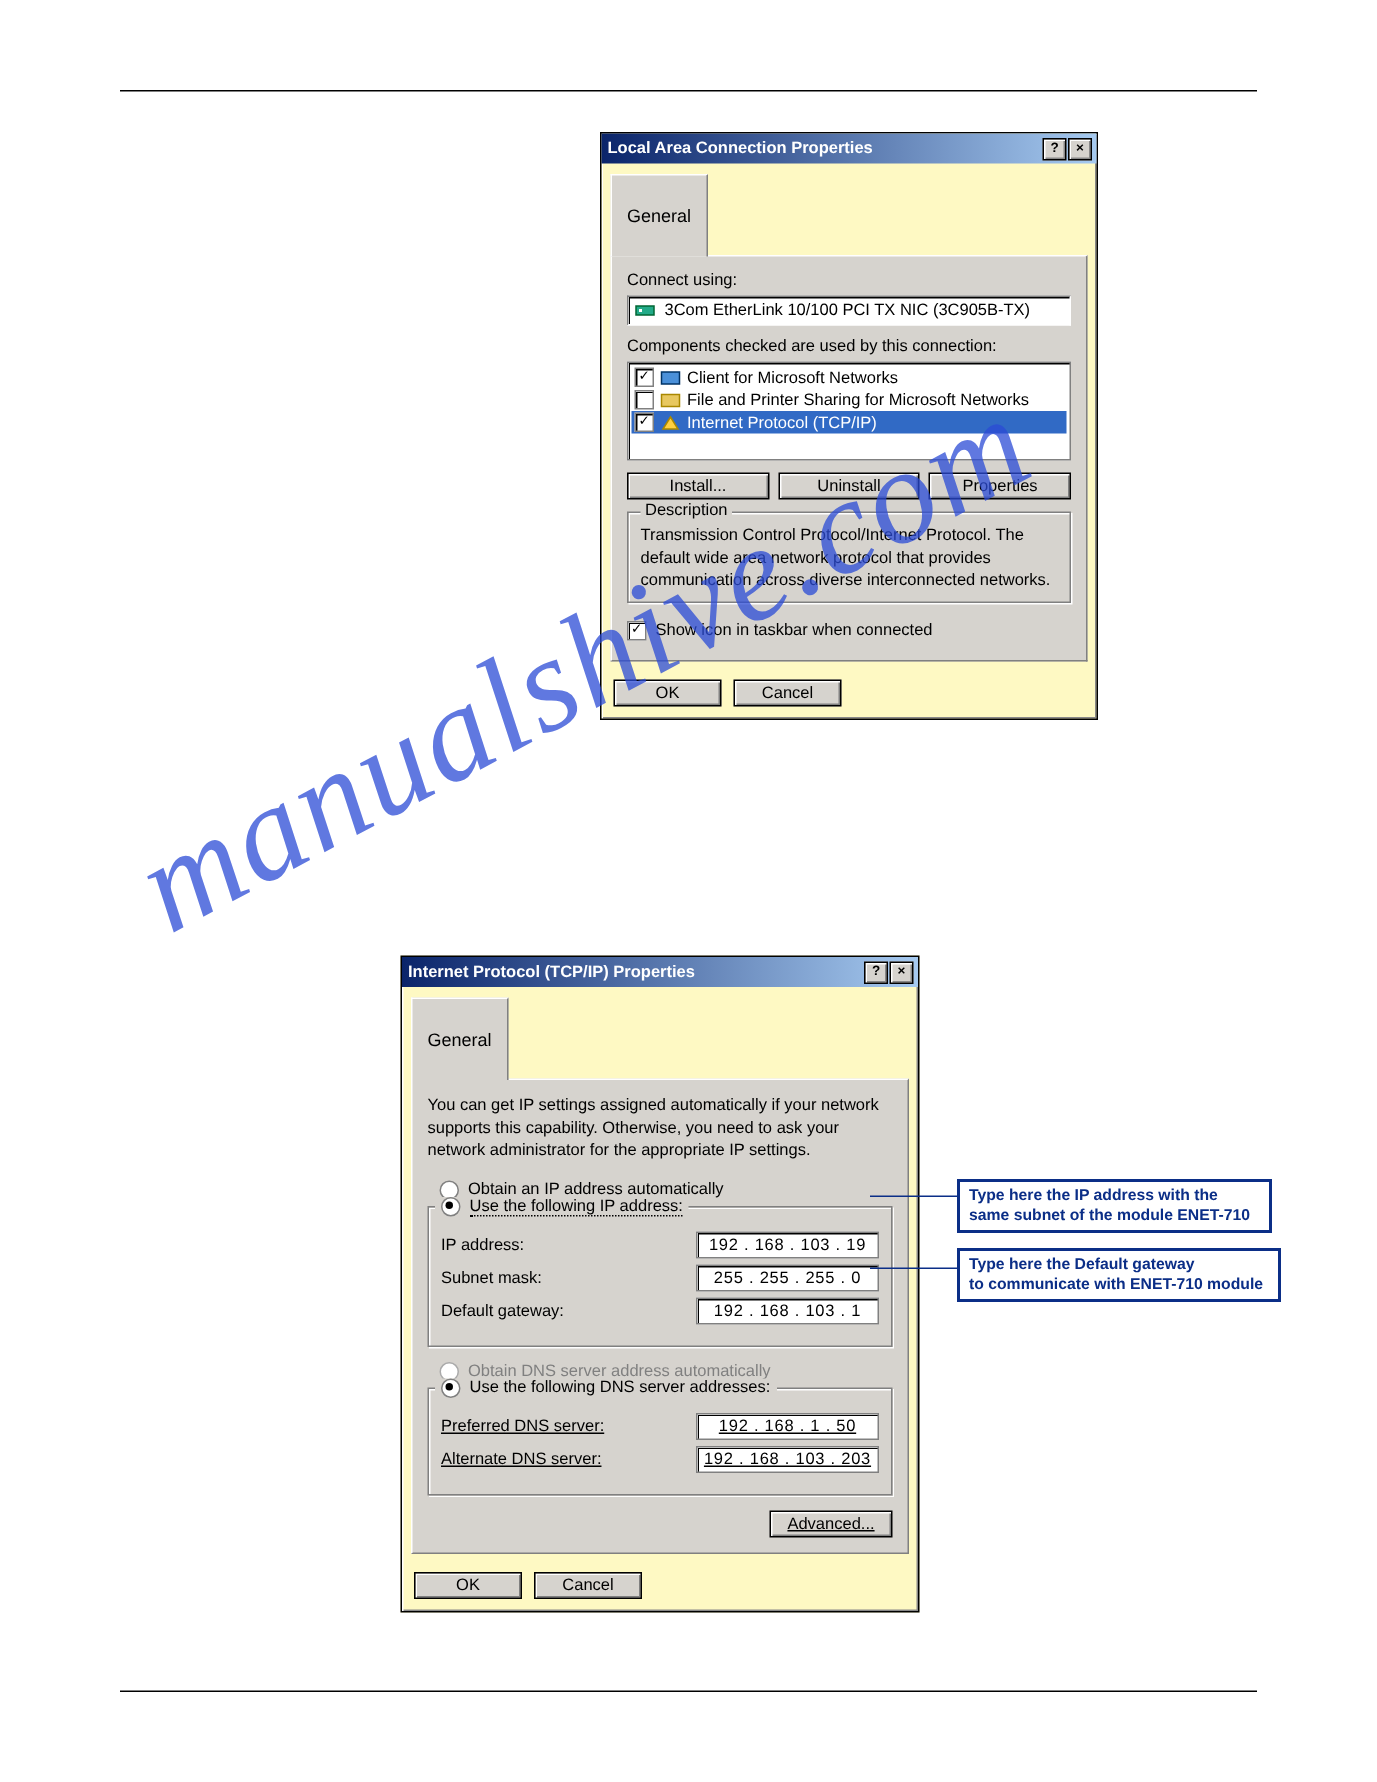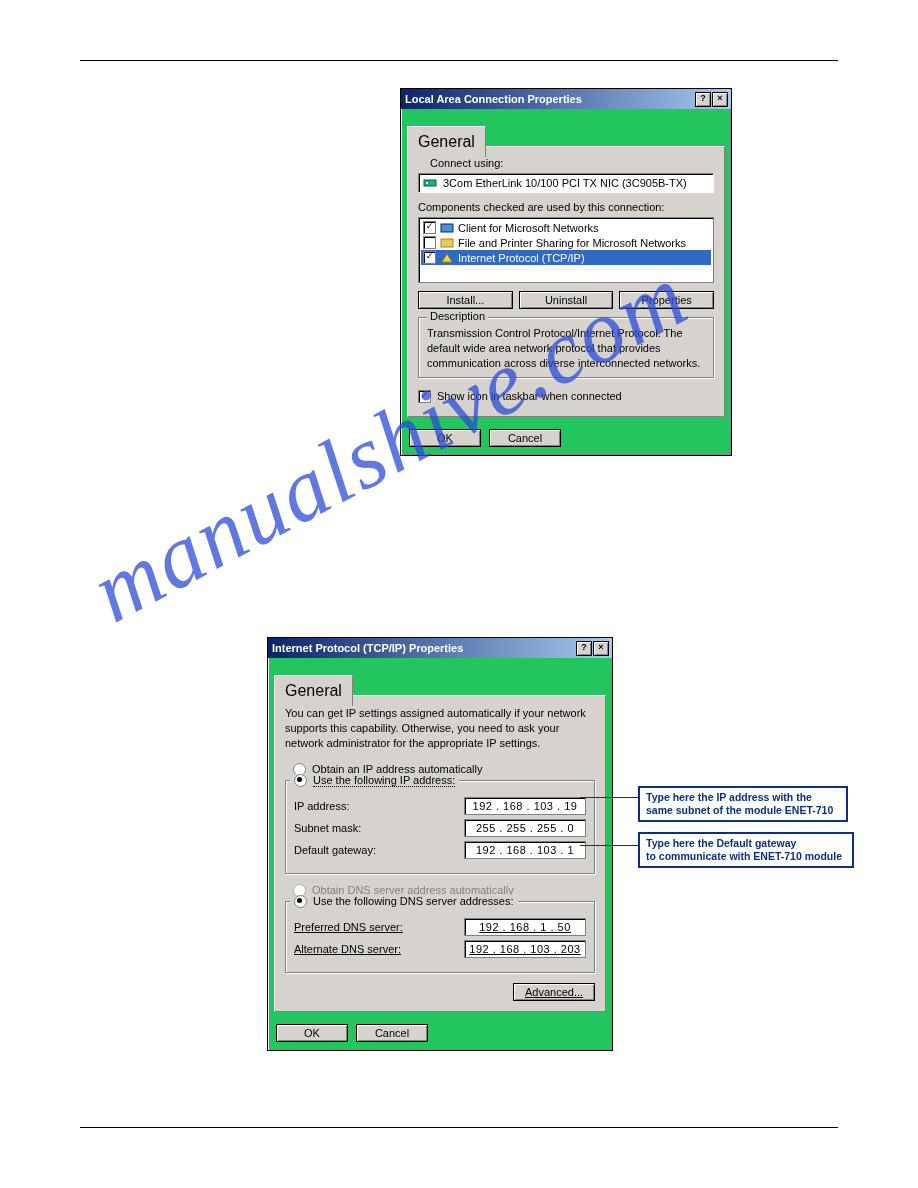--- a/index.html
+++ b/index.html
@@ -46,21 +46,21 @@
     color: #2b4bd6;
     opacity: 0.75;
     text-align: center;
     pointer-events: none;
     letter-spacing: 2px;
     z-index: 10;
   }
   
   .dialog {
     position: absolute;
-    background: #22c55e;
+    background: #fef9c3;
     border: 1px solid #000;
     box-shadow: 1px 1px 0 #fff inset, -1px -1px 0 #888 inset;
   }
   .titlebar {
     display: flex;
     align-items: center;
     justify-content: space-between;
     background: linear-gradient(to right, #0a246a, #a6caf0);
     color: #fff;
     font-weight: bold;
@@ -87,24 +87,24 @@
   .tabbar {
     display: flex;
     padding: 6px 6px 0 6px;
   }
   .tab {
     background: #d6d3ce;
     border-top: 1px solid #fff;
     border-left: 1px solid #fff;
     border-right: 1px solid #808080;
     border-bottom: none;
-    padding: 6px 10px;
-    font-size: 16px;
+    padding: 20px 10px;
+    font-size: 12px;
     position: relative;
-    top: 11px;
+    top: 1px;
   }
   .tabpanel {
     margin: 0 6px 6px 6px;
     border: 1px solid #fff;
     border-right-color: #808080;
     border-bottom-color: #808080;
     padding: 10px;
     background: #d6d3ce;
   }
   .label { font-size: 11px; color: #000; }
@@ -209,21 +209,21 @@
       <span>Local Area Connection Properties</span>
       <div class="buttons">
         <div class="btn-sq">?</div>
         <div class="btn-sq">×</div>
       </div>
     </div>
     <div class="tabbar">
       <div class="tab">General</div>
     </div>
     <div class="tabpanel">
-      <div class="label" style="margin-bottom:4px;margin-left:12px;">Connect using:</div>
+      <div class="label" style="margin-bottom:4px;">Connect using:</div>
       <div class="sunken" style="height:18px; display:flex; align-items:center; padding:0 4px; gap:6px;">
         <span class="icon-sm">
           <svg viewBox="0 0 14 12">
               <rect x="1" y="3" width="12" height="6" fill="#2a8" stroke="#063"></rect>
               <rect x="3" y="5" width="2" height="2" fill="#fff"></rect>
             </svg>
         </span>
         <span style="font-size:11px;">3Com EtherLink 10/100 PCI TX NIC (3C905B-TX)</span>
       </div>
       <div class="label" style="margin-top:8px;">Components checked are used by this connection:</div>

